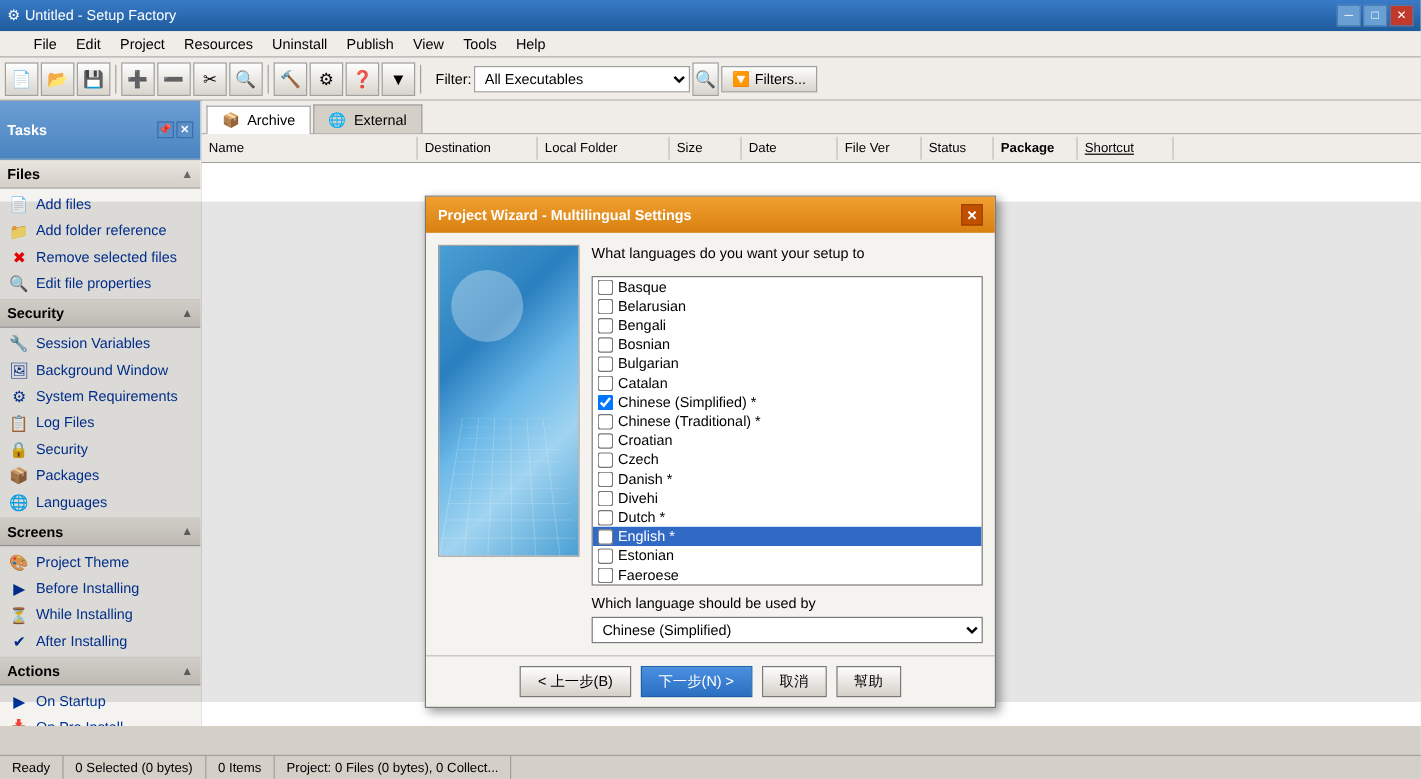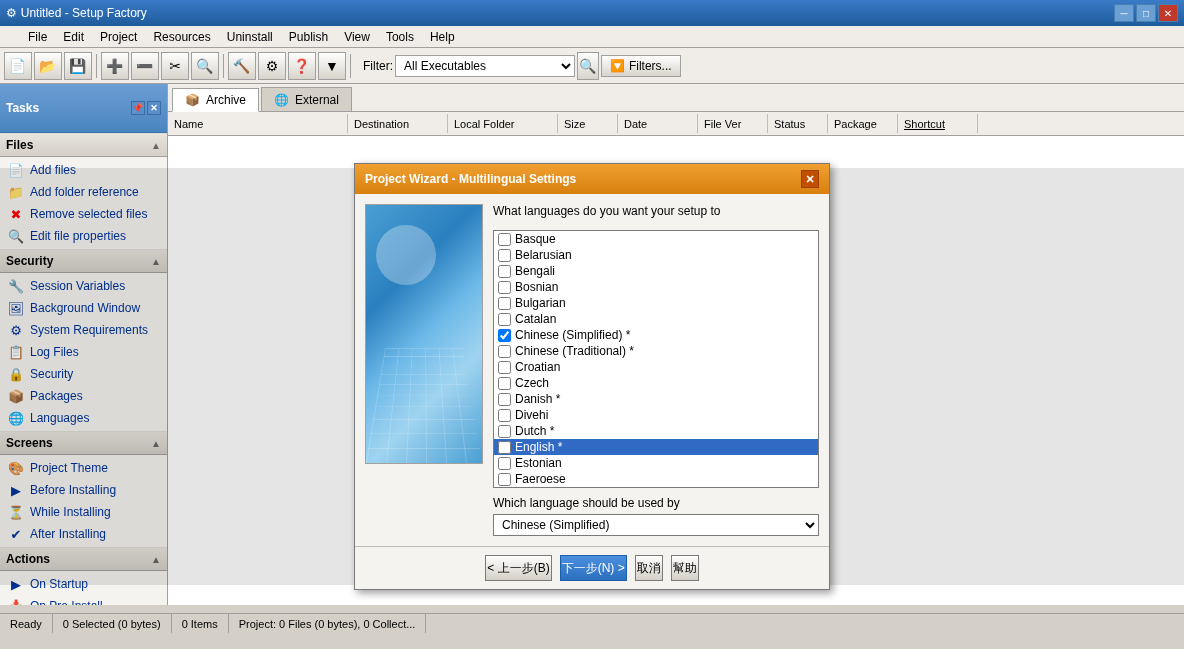--- a/index.html
+++ b/index.html
@@ -109,21 +109,21 @@
     }
     .col-header {
       padding: 2px 6px; font-size: 11px; border-right: 1px solid #c0bdb8;
       display: flex; align-items: center; cursor: pointer; user-select: none;
     }
 
     
     #status-bar {
       height: 20px; background: #d4d0c8; border-top: 1px solid #a0a0a0;
       display: flex; align-items: center; padding: 0 6px; gap: 0;
-      position: absolute; bottom: 16px; width: 100%;
+      position: absolute; bottom: 0; width: 100%;
     }
     .status-item {
       padding: 0 10px; font-size: 11px; border-right: 1px solid #a0a0a0; height: 100%;
       display: flex; align-items: center;
     }
     #status-ready { padding-left: 4px; }
 
     
     #dialog-backdrop {
       position: absolute; top: 84px; left: 0; right: 0; bottom: 20px;
@@ -189,21 +189,21 @@
     #default-lang-select {
       height: 22px; border: 1px solid #7a7a7a; padding: 0 4px; font-size: 12px;
       background: white; width: 100%;
     }
 
     #dialog-footer {
       border-top: 1px solid #c0bdb8; padding: 8px 10px;
       display: flex; align-items: center; justify-content: center; gap: 8px;
     }
     .dlg-btn {
-      height: 26px; padding: 0 1px; background: linear-gradient(to bottom, #fefefe, #d4d0c8);
+      height: 26px; padding: 0 14px; background: linear-gradient(to bottom, #fefefe, #d4d0c8);
       border: 1px solid #7a7a7a; cursor: pointer; font-size: 12px;
     }
     .dlg-btn.primary {
       background: linear-gradient(to bottom, #4a8fe0, #2a6fc0);
       color: white; border-color: #1a5fa8;
     }
 
     
     #lang-list::-webkit-scrollbar { width: 14px; }
     #lang-list::-webkit-scrollbar-track { background: #f0f0f0; }
@@ -386,21 +386,21 @@
     </div>
 
     <div id="file-list-header">
       <div class="col-header" style="width:180px;">Name</div>
       <div class="col-header" style="width:100px;">Destination</div>
       <div class="col-header" style="width:110px;">Local Folder</div>
       <div class="col-header" style="width:60px;">Size</div>
       <div class="col-header" style="width:80px;">Date</div>
       <div class="col-header" style="width:70px;">File Ver</div>
       <div class="col-header" style="width:60px;">Status</div>
-      <div class="col-header" style="width:70px;">Package</div>
+      <div class="col-header" style="width:70px;font-weight:bold;">Package</div>
       <div class="col-header" style="width:80px;text-decoration:underline;">Shortcut</div>
     </div>
 
     <div id="file-list-content" style="flex:1; background:white;">
     </div>
   </div>
 
   <div id="dialog-backdrop">
 
     <div id="dialog">

